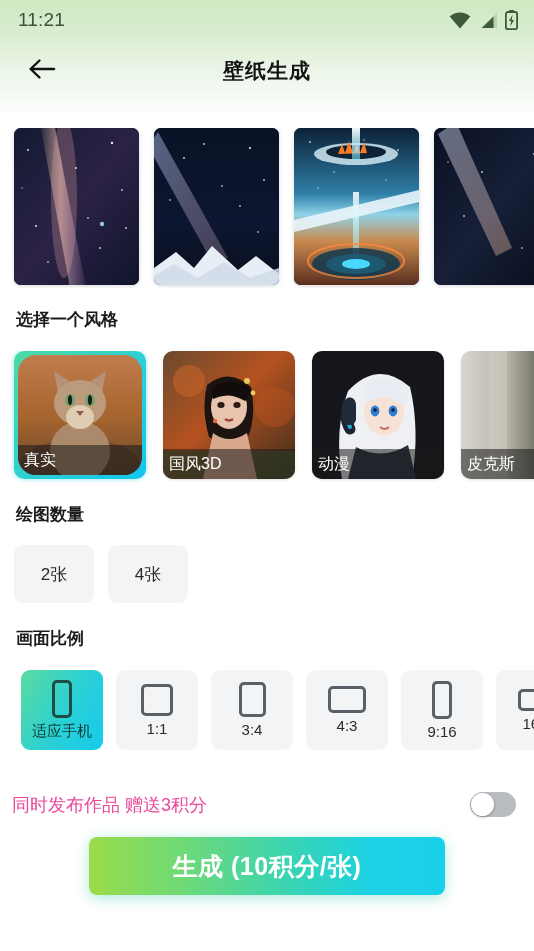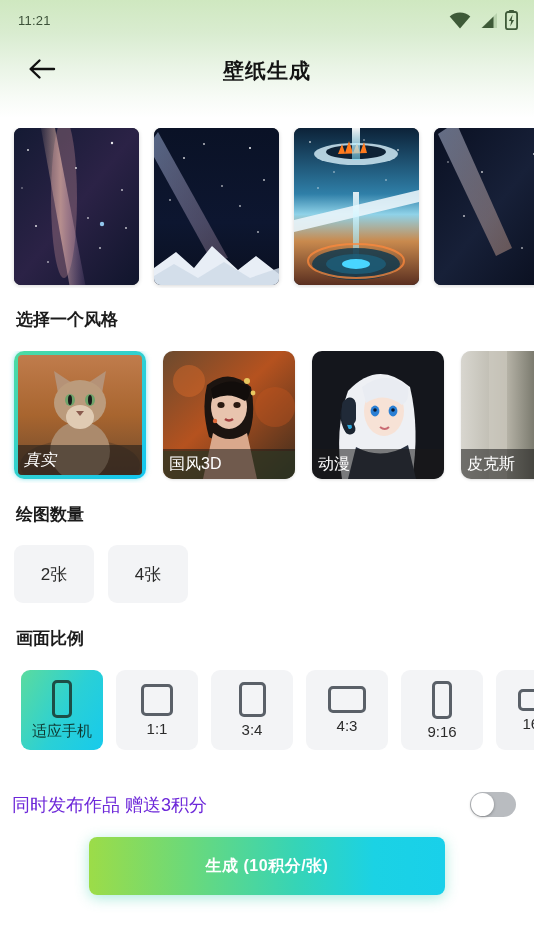--- a/index.html
+++ b/index.html
@@ -13,21 +13,21 @@
 
   
   .header-wrap {
     position: absolute; top: 0; left: 0; right: 0; height: 118px;
     background: linear-gradient(180deg, #cfe8c0 0%, #d9ecd0 28%, #e9f4e5 56%, #f7fbf6 82%, #ffffff 100%);
   }
   .statusbar {
     height: 40px; display: flex; align-items: center;
     justify-content: space-between; padding: 0 16px 0 18px;
   }
-  .status-time { font-size: 13px; color: #3c5138; letter-spacing: .2px; text-align: center; }
+  .status-time { font-size: 19px; color: #3c5138; letter-spacing: .2px; text-align: center; }
   .status-icons { display: flex; align-items: center; gap: 7px; }
   .status-icons svg { display: block; }
 
   .navbar {
     height: 62px; display: flex; align-items: center; position: relative;
   }
   .back-btn {
     position: absolute; left: 22px; width: 40px; height: 40px;
     display: flex; align-items: center; justify-content: center; cursor: pointer;
   }
@@ -64,21 +64,21 @@
     position: relative; overflow: hidden; background: #ddd;
     box-shadow: 0 1px 3px rgba(0,0,0,.13); cursor: pointer;
   }
   .style-card.sel {
     padding: 4px; background: linear-gradient(135deg, #4ddba0 0%, #2ccfd6 55%, #12c6f0 100%);
     box-shadow: 0 0 5px rgba(40,205,220,.55);
   }
   .style-inner {
     width: 100%; height: 100%; border-radius: 7px; overflow: hidden; position: relative;
   }
-  .style-card.sel .style-inner { border-radius: 4px; font-style: italic; }
+  .style-card.sel .style-inner { border-radius: 18px; }
   .style-inner svg { display: block; width: 100%; height: 100%; }
   .style-label {
     position: absolute; left: 0; right: 0; bottom: 0; height: 30px;
     background: rgba(25,25,25,.55); color: #fff; font-size: 16px;
     display: flex; align-items: center; padding-left: 6px;
     white-space: nowrap; overflow: hidden;
   }
 
   
   .count-head { position: absolute; top: 503px; left: 0; }
@@ -112,36 +112,36 @@
   .ratio-glyph { border: 3px solid #5a6068; border-radius: 5px; }
   .ratio-card.sel .ratio-glyph { border-color: #1d4d46; }
   .ratio-label { font-size: 15px; color: #2b2b2b; }
   .ratio-card.sel .ratio-label { color: #0f3a33; }
 
   
   .publish-row {
     position: absolute; top: 792px; left: 12px; right: 18px;
     display: flex; align-items: center; justify-content: space-between;
   }
-  .publish-text { font-size: 18px; color: #6d28d9; }
+  .publish-text { font-size: 18px; color: #ec4899; }
   .switch {
     width: 46px; height: 25px; border-radius: 13px; background: #b9bcc0;
     position: relative; cursor: pointer;
   }
   .knob {
     position: absolute; top: 1px; left: 1px; width: 23px; height: 23px;
     border-radius: 50%; background: #fff; box-shadow: 0 1px 3px rgba(0,0,0,.3);
   }
 
   
   .gen-btn {
     position: absolute; top: 837px; left: 89px; width: 356px; height: 58px;
     border-radius: 8px; border: none; cursor: pointer;
     background: linear-gradient(90deg, #9cdc48 0%, #6bd97a 28%, #36d4b6 58%, #1bd2e4 80%, #19d0ea 100%);
-    color: #ffffff; font-size: 16px; font-weight: bold;
+    color: #ffffff; font-size: 25px; font-weight: bold;
     font-family: "Liberation Sans", sans-serif;
     box-shadow: 0 3px 14px rgba(70,210,180,.45);
     letter-spacing: .5px;
   }
 </style>
 </head>
 <body>
 
 <div class="phone">
 

